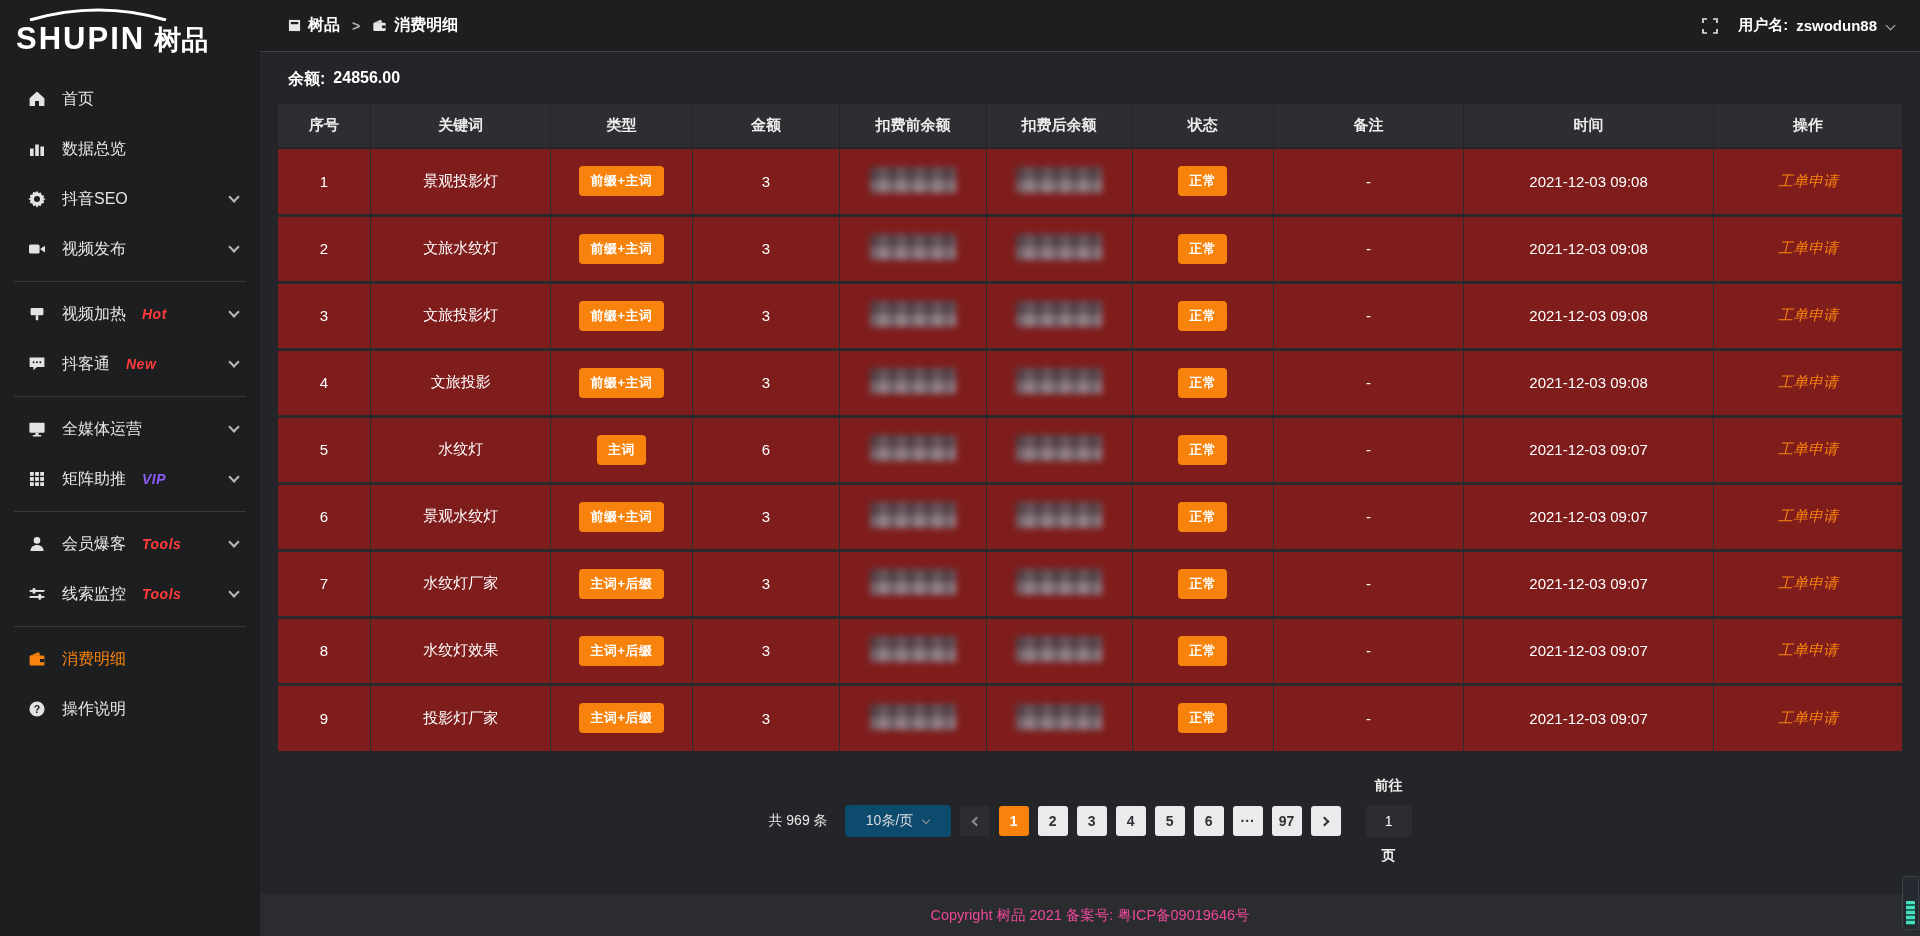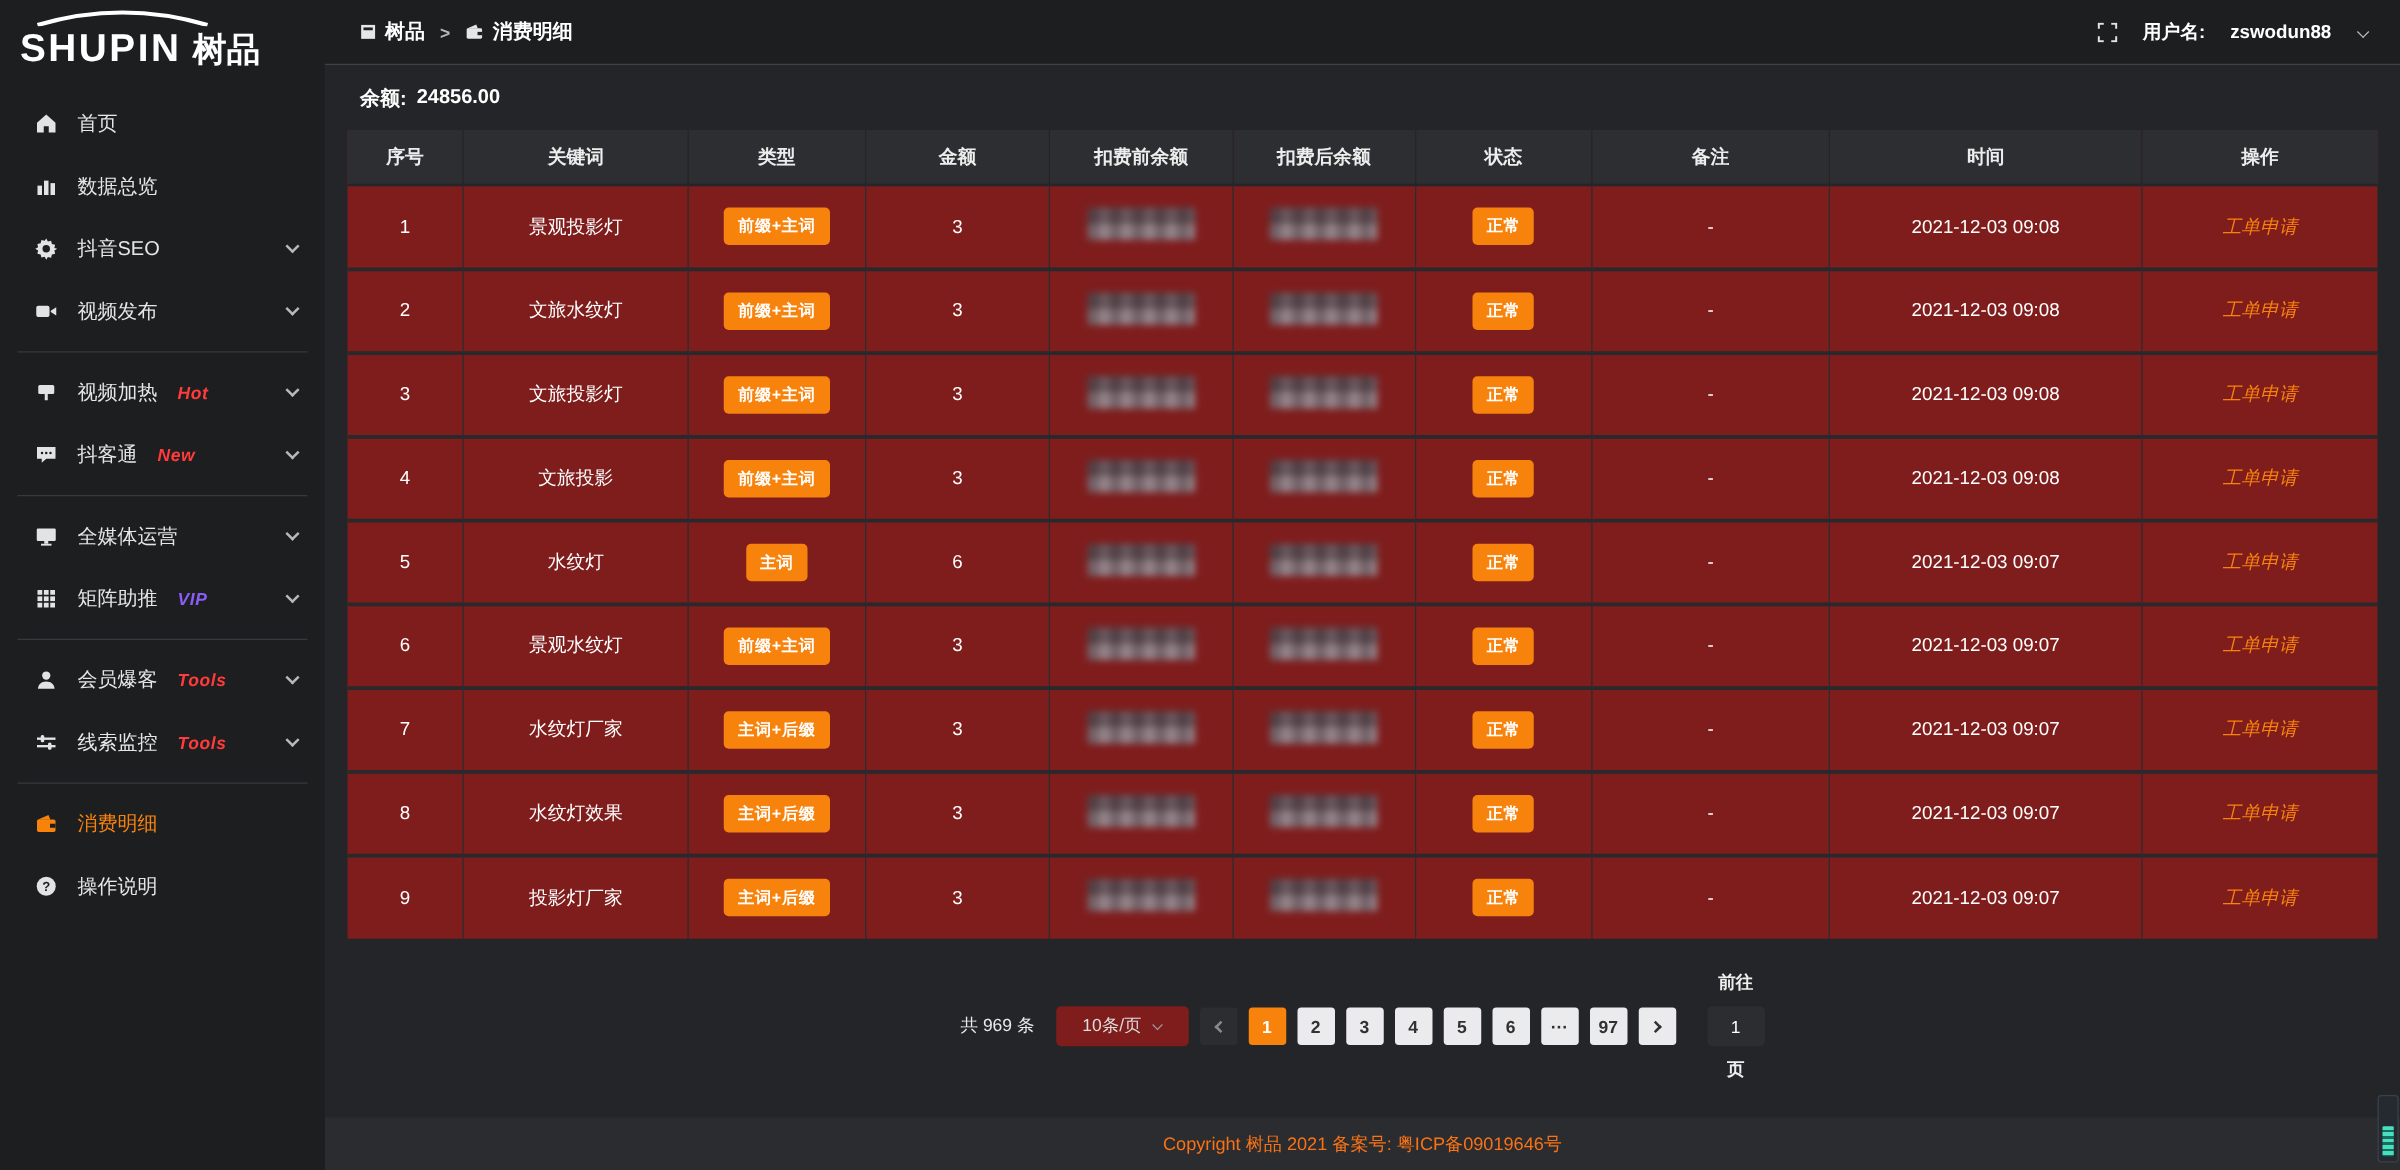--- a/index.html
+++ b/index.html
@@ -28,21 +28,21 @@
   .divider { height:1px; background:#38393c; margin:7px 14px; }
 
   
   .main { flex:1; display:flex; flex-direction:column; min-width:0; position:relative; }
   .topbar { height:52px; background:#1d1e20; border-bottom:1px solid #404144; display:flex; align-items:center; justify-content:space-between; padding:0 26px 0 28px; flex-shrink:0; }
   .crumbs { display:flex; align-items:center; gap:10px; font-size:16px; font-weight:bold; color:#fff; }
   .crumbs .sep { color:#b9b9b9; font-size:14px; font-weight:bold; margin:0 2px; }
   .crumb { display:flex; align-items:center; gap:7px; cursor:pointer; }
   .userbox { display:flex; align-items:center; gap:20px; }
   .fullscreen { display:flex; cursor:pointer; }
-  .user { display:flex; align-items:center; gap:20px; font-size:15px; font-weight:bold; cursor:pointer; }
+  .user { display:flex; align-items:center; gap:8px; font-size:15px; font-weight:bold; cursor:pointer; }
   .user .chev { margin:0 0 0 2px; width:7px; height:7px; border-width:1.5px; }
 
   .content { flex:1; padding:0 18px; display:flex; flex-direction:column; }
   .balance { margin:17px 0 14px 10px; font-size:16px; font-weight:bold; display:flex; gap:8px; }
 
   
   table.tbl { width:100%; border-collapse:collapse; table-layout:fixed; background:#7f1d1d; }
   .tbl th { background:#2c2e31; height:44px; font-size:15px; font-weight:bold; color:#ededed; border-right:1px solid #232528; border-bottom:2px solid #232528; }
   .tbl td { height:67px; text-align:center; font-size:15px; color:#fff; border-right:1px solid #2a2c2f; border-bottom:3px solid #27292c; }
   .tbl th:last-child, .tbl td:last-child { border-right:none; }
@@ -50,33 +50,33 @@
   .badge { display:inline-block; background:#f7830d; color:#fff; font-size:13px; font-weight:bold; padding:6px 11px; border-radius:4px; letter-spacing:.5px; }
   .blur-block { display:inline-block; width:86px; height:26px; border-radius:2px; opacity:.8;
     background: repeating-linear-gradient(90deg,#6b6d71 0 9px,#94969a 9px 18px),
                 linear-gradient(180deg,#55575b 0 50%,#85878b 50% 100%);
     background-blend-mode:overlay; filter:blur(3px); }
   .link { color:#f7830d; font-size:15px; cursor:pointer;font-style:italic; }
 
   
   .pagination { margin-top:26px; display:flex; align-items:center; justify-content:center; gap:9px; font-size:14px; }
   .pg-total { color:#e9e9e9; margin-right:8px; }
-  .pg-size { width:106px; height:32px; background:#7f1d1d; border-radius:4px; display:flex; align-items:center; justify-content:center; gap:10px; color:#dcdcdc; cursor:pointer; }
+  .pg-size { width:106px; height:32px; background:#0c4a6e; border-radius:4px; display:flex; align-items:center; justify-content:center; gap:10px; color:#dcdcdc; cursor:pointer; }
   .pg-size .chev { margin:0; width:6px; height:6px; border-width:1.5px; border-color:#9a9a9a; margin-top:-3px; }
   .pg-btn { min-width:30px; height:30px; padding:0 6px; border-radius:3px; background:#ebebee; color:#2f3133; font-weight:bold; display:flex; align-items:center; justify-content:center; cursor:pointer; font-size:14px; }
   .pg-btn.dark { background:#2b2d31; color:#8a8a8a; }
   .pg-btn.active { background:#f7830d; color:#fff; }
   .pg-arrow { width:7px; height:7px; border-right:2px solid currentColor; border-bottom:2px solid currentColor; }
   .pg-arrow.left  { transform:rotate(135deg); margin-left:3px; }
   .pg-arrow.right { transform:rotate(-45deg); margin-right:3px; }
   .pg-goto { display:flex; align-items:center; gap:10px; margin-left:16px; font-weight:bold; color:#efefef;flex-direction:column; }
   .pg-input { width:46px; height:32px; background:#2b2d31; border:none; border-radius:4px; color:#fff; text-align:center; font-size:14px; font-family:inherit; }
 
   
-  .footer { height:42px; background:#2b2c2f; display:flex; align-items:center; justify-content:center; font-size:14.5px; color:#f97316; flex-shrink:0; }
+  .footer { height:42px; background:#2b2c2f; display:flex; align-items:center; justify-content:center; font-size:14.5px; color:#ec4899; flex-shrink:0; }
 
   
   .corner-widget { position:absolute; right:1px; bottom:6px; width:17px; height:54px; background:#252a30; border:1px solid #3b414a; border-radius:3px; cursor:pointer; }
   .corner-widget .stripes { position:absolute; left:3px; right:3px; bottom:4px; height:24px; background:repeating-linear-gradient(180deg,#46dfc0 0 3px,#1c6b5b 3px 5px); border-radius:1px; }
 </style>
 </head>
 <body>
 
 <div class="app">
 

